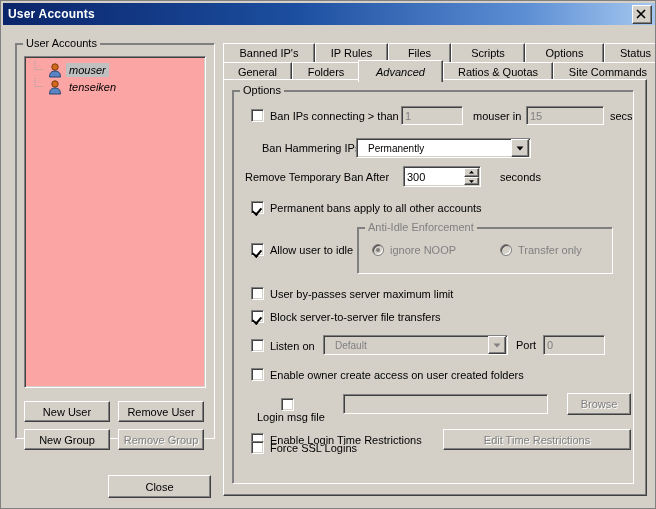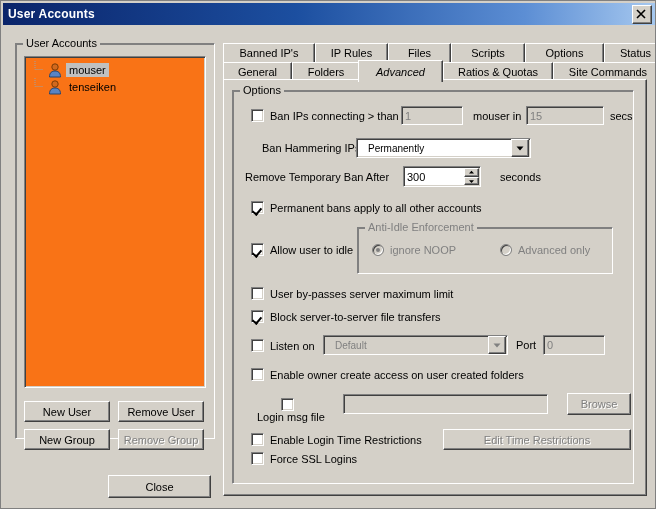--- a/index.html
+++ b/index.html
@@ -83,22 +83,23 @@
     color: #000000;
     z-index: 2;
   }
   .gb-title.disabled { color: #808080; }
   
   .left-group { left: 14px; top: 42px; width: 198px; height: 394px; }
   .userlist {
     position: absolute;
     left: 8px; top: 12px;
     width: 180px; height: 330px;
-    background: #f97316;
+    background: #fca5a5;
     overflow: hidden;
+    font-style: italic;
   }
   .user-row {
     position: relative;
     height: 17px;
     display: flex;
     align-items: center;
     padding-left: 22px;
     cursor: default;
   }
   .tree-line {
@@ -407,21 +408,21 @@
 
       <div class="groupbox antiidle">
         <div class="gb-inner"></div>
         <span class="gb-title disabled">Anti-Idle Enforcement</span>
         <div class="row" style="left:14px; top:16px;">
           <span class="radio selected"></span>
           <span class="lbl disabled">ignore NOOP</span>
         </div>
         <div class="row" style="left:142px; top:16px;">
           <span class="radio"></span>
-          <span class="lbl disabled">Advanced only</span>
+          <span class="lbl disabled">Transfer only</span>
         </div>
       </div>
 
       <div class="row" style="left:18px; top:196px;">
         <span class="chk"></span>
         <span class="lbl">User by-passes server maximum limit</span>
       </div>
 
       <div class="row" style="left:18px; top:219px;">
         <span class="chk checked"></span>
@@ -454,20 +455,20 @@
       </div>
       <div class="txt" style="left:110px; top:303px; width:205px; height:20px;"></div>
       <button class="btn disabled" style="left:334px; top:302px; width:64px; height:22px;">Browse</button>
 
       <div class="row" style="left:18px; top:342px;">
         <span class="chk"></span>
         <span class="lbl">Enable Login Time Restrictions</span>
       </div>
       <button class="btn disabled" style="left:210px; top:338px; width:188px; height:21px;">Edit Time Restrictions</button>
 
-      <div class="row" style="left:18px; top:361px;">
+      <div class="row" style="left:18px; top:350px;">
         <span class="chk"></span>
         <span class="lbl">Force SSL Logins</span>
       </div>
 
     </div>
   </div>
 </div>
 
 </body></html>

